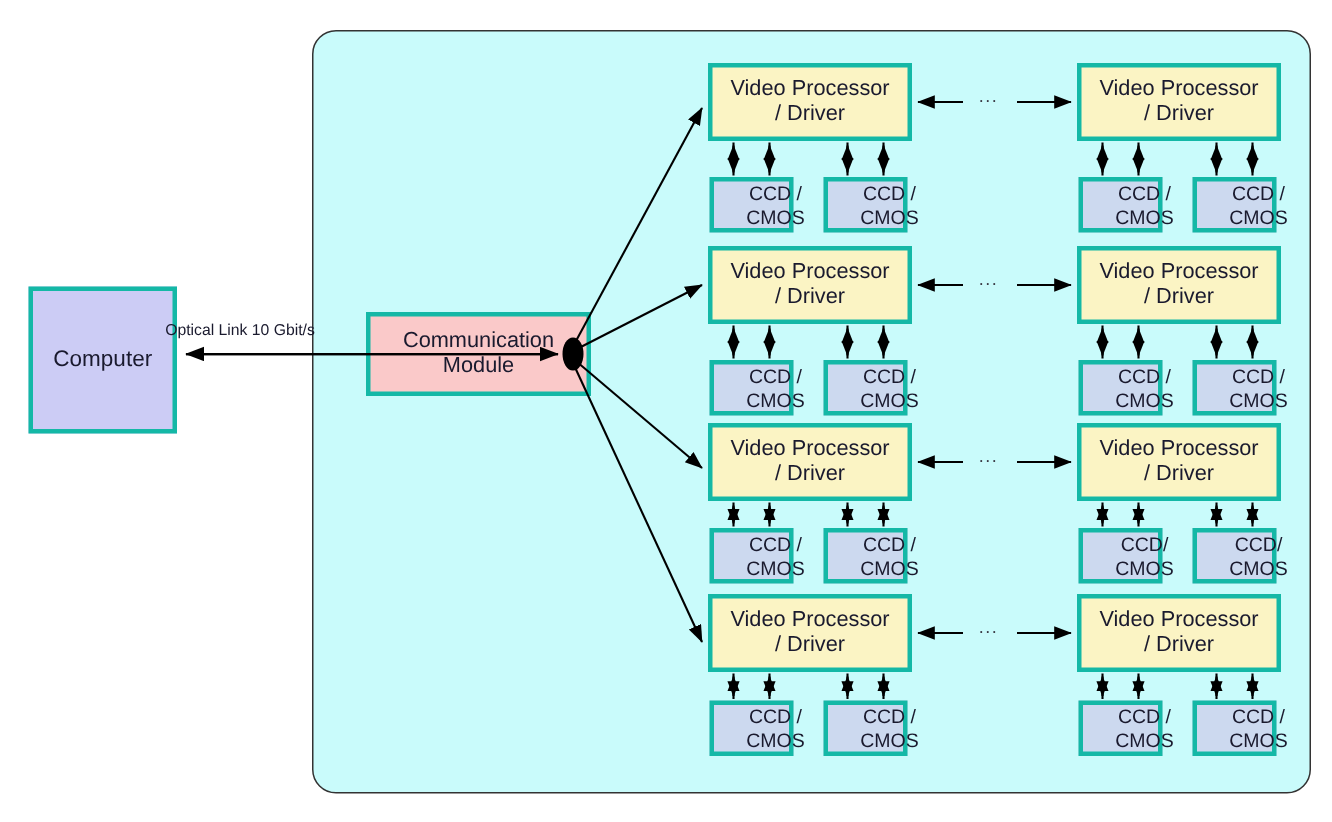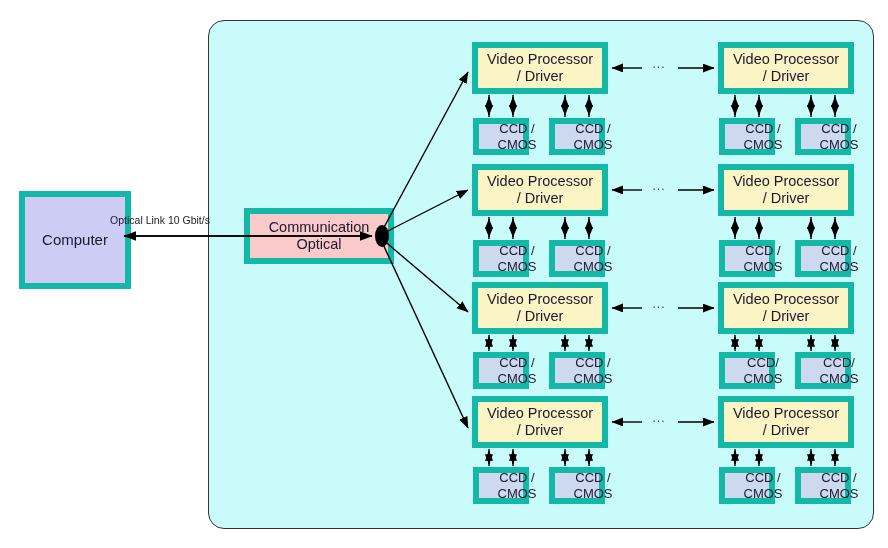--- a/index.html
+++ b/index.html
@@ -3,21 +3,21 @@
 <meta charset="utf-8">
 <style>
   html,body{margin:0;padding:0;background:#ffffff;}
   body{width:888px;height:548px;position:relative;overflow:hidden;
        font-family:"Liberation Sans","DejaVu Sans",sans-serif;
        color:#1a1a2e;}
   #stage{position:absolute;left:0;top:0;width:888px;height:548px;}
   svg.layer{position:absolute;left:0;top:0;width:888px;height:548px;pointer-events:none;}
 
   .node{position:absolute;box-sizing:border-box;display:flex;align-items:center;
-        justify-content:center;text-align:center;border:6px solid #14b8a6;
+        justify-content:center;text-align:center;border:3px solid #14b8a6;
         line-height:1.18;}
   .node span{display:block;pointer-events:none;}
 
   .computer{background:#ccccf5;font-size:15px;}
   .commod{background:#fac9c9;font-size:14.5px;margin-left:16px;}
   .vproc{background:#fbf4c4;font-size:14.5px;}
   .ccd{background:#ccd9ef;font-size:13px;padding-left:32px;}
 
   .enclosure{position:absolute;background:#c9fbfb;border:1.3px solid #333;
              border-radius:16px;box-sizing:border-box;}
@@ -26,33 +26,33 @@
   .ellipsis{position:absolute;font-size:12px;color:#3a3a44;letter-spacing:1px;
             text-align:center;}
 </style>
 </head>
 <body>
 
 <div id="stage">
 
   <div class="enclosure" style="left:208px;top:20px;width:666px;height:509px;"></div>
 
-  <div class="node computer" style="left:19px;top:191px;width:112px;height:98px;">
+  <div class="node computer" style="left:19px;top:191px;width:99px;height:98px;">
     <span>Computer</span>
   </div>
 
   <div class="linklabel" style="left:108px;top:214px;width:104px;">
     <span>Optical Link</span>
     <span>10 Gbit/s</span>
   </div>
 
   <div class="node commod" style="left:228px;top:208px;width:150px;height:56px;">
     <div>
       <span>Communication</span>
-      <span>Optical</span>
+      <span>Module</span>
     </div>
   </div>
 
   <div class="node vproc" style="left:472px;top:42px;width:136px;height:52px;">
     <div>
       <span>Video Processor</span>
       <span>/ Driver</span>
     </div>
   </div>
   <div class="node vproc" style="left:718px;top:42px;width:136px;height:52px;">

